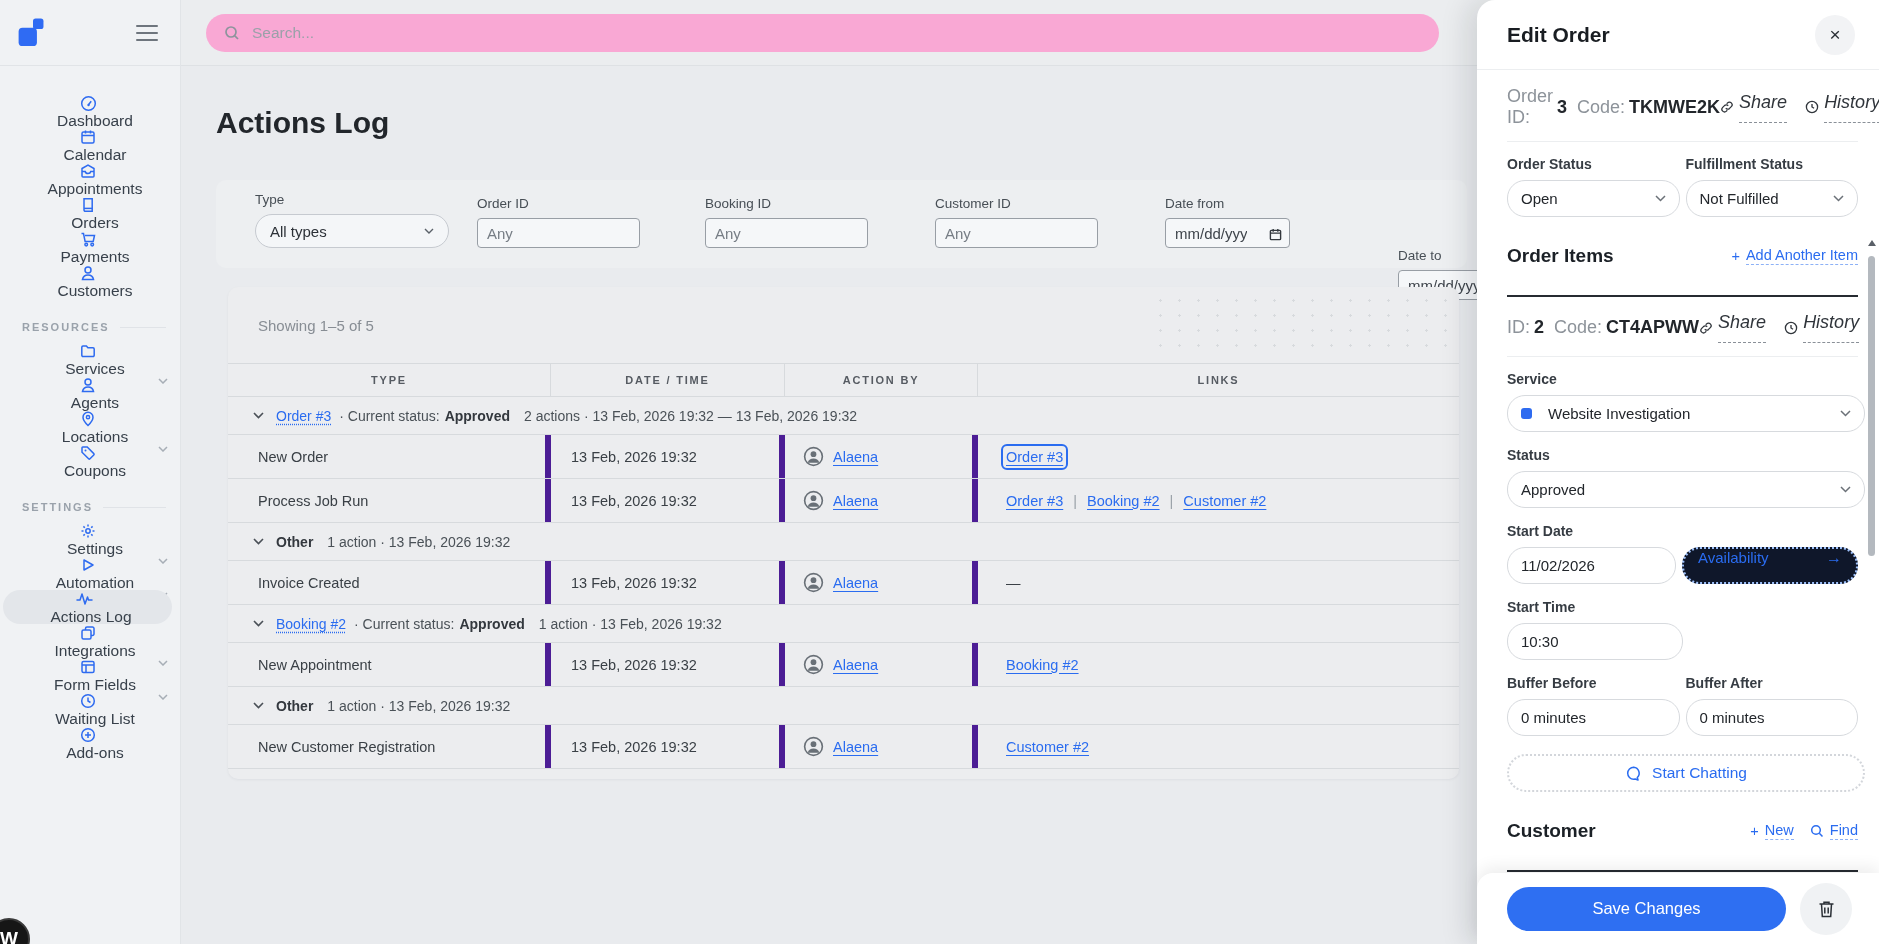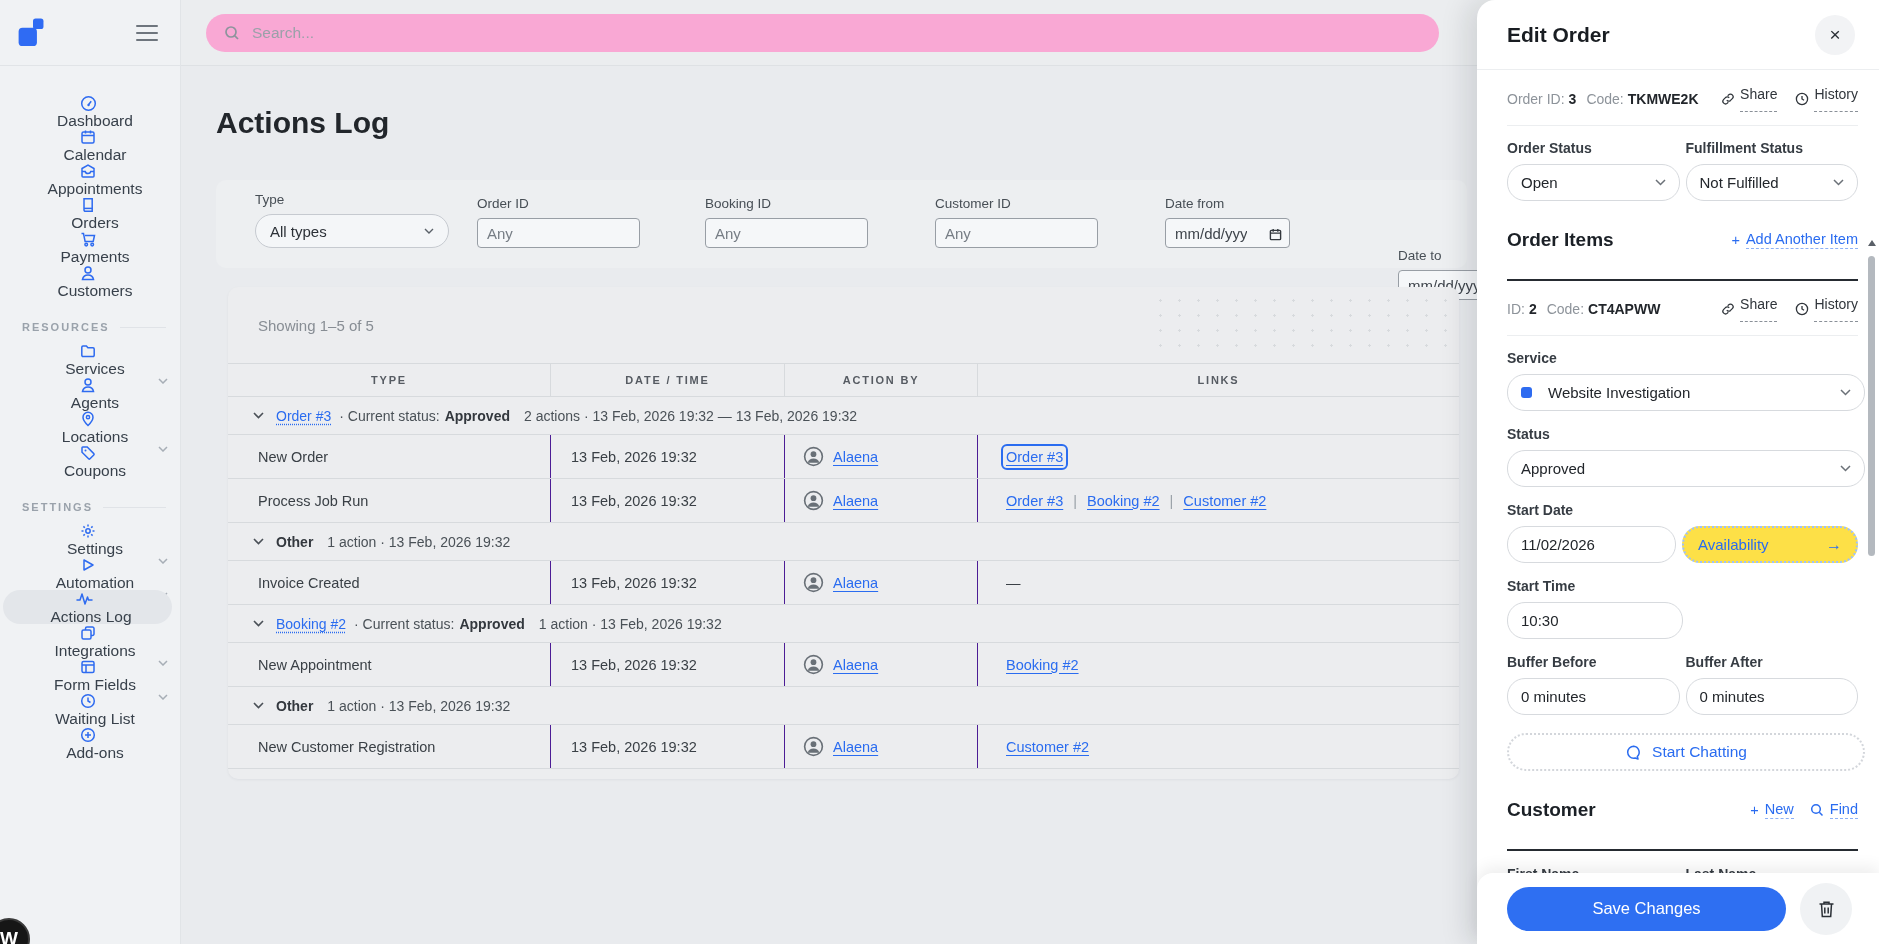--- a/index.html
+++ b/index.html
@@ -70,61 +70,61 @@
   .grow { height:38px; display:flex; align-items:center; padding-left:25px;
     border-bottom:1px solid #d7dadd; font-size:14px; color:#454c53; }
   .grow .gchev { display:flex; margin-right:12px; cursor:pointer; }
   .glink { color:#2a6cf0; text-decoration:underline dotted; text-underline-offset:3px; cursor:pointer; }
   .gtitle { font-weight:bold; color:#33383e; }
   .gstat { margin-left:8px; color:#4a5157; }
   .gstatv { margin-left:5px; font-weight:600; color:#33383e; }
   .gsum { margin-left:14px; color:#4a5157; }
   .trow { display:flex; height:44px; border-bottom:1px solid #d7dadd; }
   .td { display:flex; align-items:center; font-size:14.5px; color:#3a4046;
-    border-right:1px solid #4c1d95; }
+    border-right:6px solid #4c1d95; }
   .td.c1 { padding-left:30px; } .td.c2 { padding-left:20px; }
   .td.c3 { padding-left:18px; gap:9px; } .td.c4 { padding-left:28px; gap:10px; }
   .tlink { color:#2a6cf0; text-decoration:underline; text-underline-offset:3px; cursor:pointer; }
   .tlink.focused { outline:2px solid #2a6cf0; outline-offset:3px; border-radius:1px; }
   .sep { color:#9aa1a8; }
   
   .panel { position:absolute; right:0; top:0; width:402px; height:944px; background:#ffffff;
     border-top-left-radius:18px; box-shadow:-10px 0 28px rgba(20,24,31,.12); z-index:50; }
   .p-header { height:70px; display:flex; align-items:center; padding:0 24px 0 30px;
     border-bottom:1px solid #eceef0; }
   .p-title { font-size:21px; font-weight:bold; color:#191d22; }
   .p-close { margin-left:auto; width:40px; height:40px; border-radius:50%; background:#f2f3f5;
     border:none; font-size:19px; color:#2b3036; cursor:pointer; display:flex;
     align-items:center; justify-content:center; font-family:inherit; }
   .p-body { position:absolute; top:70px; left:0; right:0; bottom:71px; padding:16px 21px 0 30px; overflow:hidden; }
-  .meta-row { display:flex; align-items:center; font-size:14px; color:#8d939a; margin-bottom:13px;justify-content:center; }
+  .meta-row { display:flex; align-items:center; font-size:18px; color:#8d939a; margin-bottom:13px; }
   .meta-row b { color:#22262b; margin:0 10px 0 4px; font-weight:bold; }
   .meta-row b:last-of-type { margin-right:0; }
   .meta-links { margin-left:auto; display:flex; gap:18px; }
   .meta-link { display:flex; align-items:center; gap:5px; color:#30353b; cursor:pointer; }
-  .meta-link .txt { border-bottom:1px dashed #8a9098; padding-bottom:9px; }
+  .meta-link .txt { border-bottom:1px dashed #8a9098; padding-bottom:9px;font-style:italic; }
   .p-hr { border:none; border-top:1px solid #eceef0; margin:0 0 14px; }
   .lbl { font-size:14px; font-weight:600; color:#363c43; margin:0 0 8px; }
   .row2 { display:flex; gap:6px; }
   .col { width:176px; }
   .pselect { height:37px; border:1px solid #d7dade; border-radius:18px; background:#fff;
     display:flex; align-items:center; padding:0 13px; font-size:15px; color:#22262b; cursor:pointer; gap:16px;}
   .pselect .chev { margin-left:auto; }
   .pinput { width:100%; height:37px; border:1px solid #d7dade; border-radius:18px; background:#fff;
     padding:0 13px; font-family:inherit; font-size:15px; color:#22262b; outline:none; }
   .svc-sq { width:11px; height:11px; border-radius:3px; background:#2e6bf0; flex:none; }
   .sec-head { display:flex; align-items:center; margin-top:28px; padding-bottom:28px;
     border-bottom:2px solid #262b31; }
   .sec-head h2 { font-size:19px; font-weight:bold; color:#1b2026; }
   .sec-links { margin-left:auto; display:flex; gap:16px; align-items:center; }
   .blue-link { display:flex; align-items:center; gap:6px; font-size:14.5px; color:#2a6cf0; cursor:pointer; }
   .blue-link .txt { border-bottom:1px dashed #8db1f6; padding-bottom:1px; }
   .sec-body { padding-top:15px; }
-  .avail-btn { width:176px; height:37px; border:2px dotted #9dc0fb; border-radius:18px; background:#fde047;
-    display:flex; align-items:center; padding:0 14px; font-size:15px; color:#2a6cf0; cursor:pointer;gap:35px; }
+  .avail-btn { width:176px; height:37px; border:2px dotted #9dc0fb; border-radius:18px; background:#0f172a;
+    display:flex; align-items:flex-start; padding:0 14px; font-size:15px; color:#2a6cf0; cursor:pointer;gap:35px; }
   .avail-btn .arr { margin-left:auto; font-size:16px; }
   .chat-btn { width:358px; height:38px; border:2px dotted #d3d6db; border-radius:19px; background:#fff;
     display:flex; align-items:center; justify-content:center; gap:10px;
     font-size:15.5px; color:#2a6cf0; cursor:pointer; margin-top:18px; font-family:inherit; }
   .p-footer { position:absolute; left:0; right:0; bottom:0; height:71px; background:#fff;
     border-top-left-radius:16px; box-shadow:0 -6px 16px rgba(0,0,0,.07);
     display:flex; align-items:center; padding:0 27px 0 30px; gap:14px; }
   .save-btn { flex:1; height:44px; border:none; border-radius:22px; background:#2e6ff2;
     color:#fff; font-size:16.5px; font-family:inherit; cursor:pointer; }
   .trash-btn { width:52px; height:52px; border-radius:50%; background:#f0f2f4; border:none;

